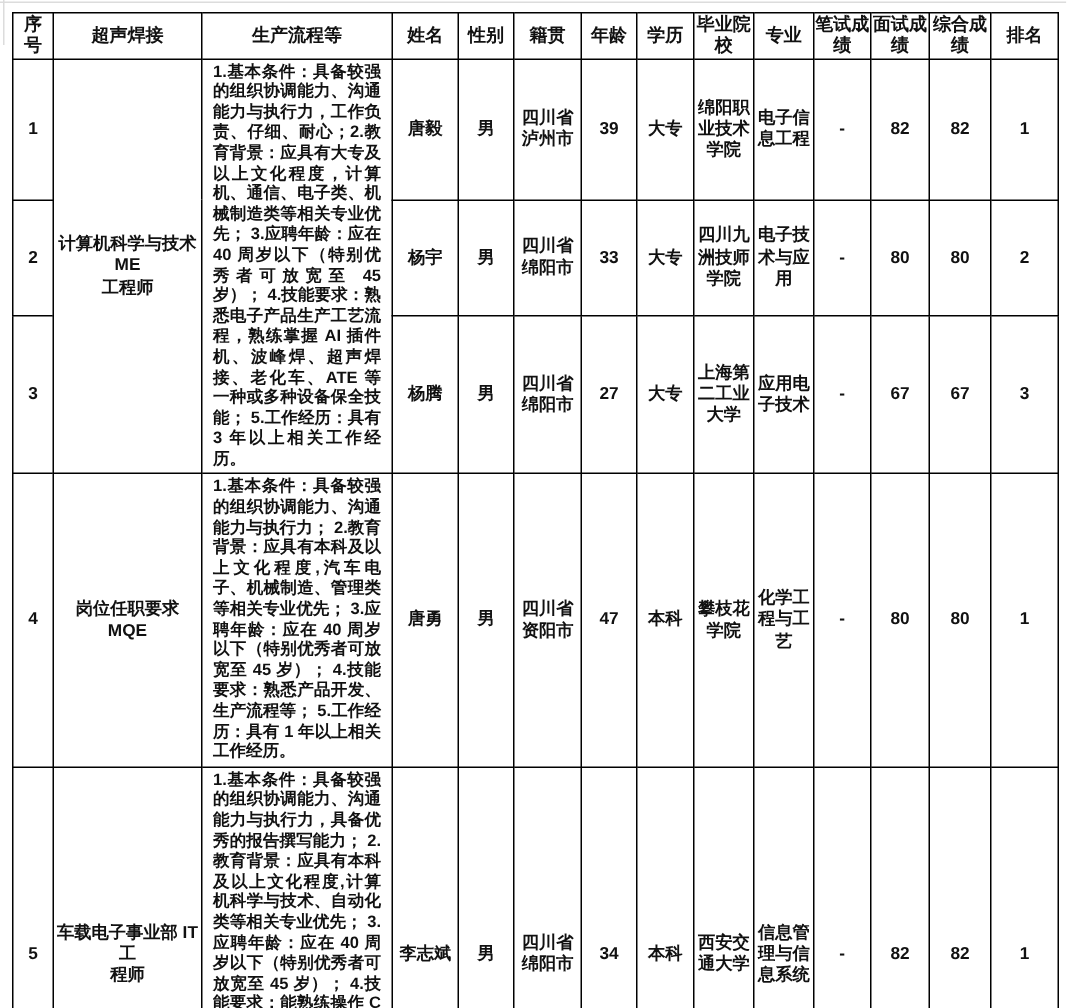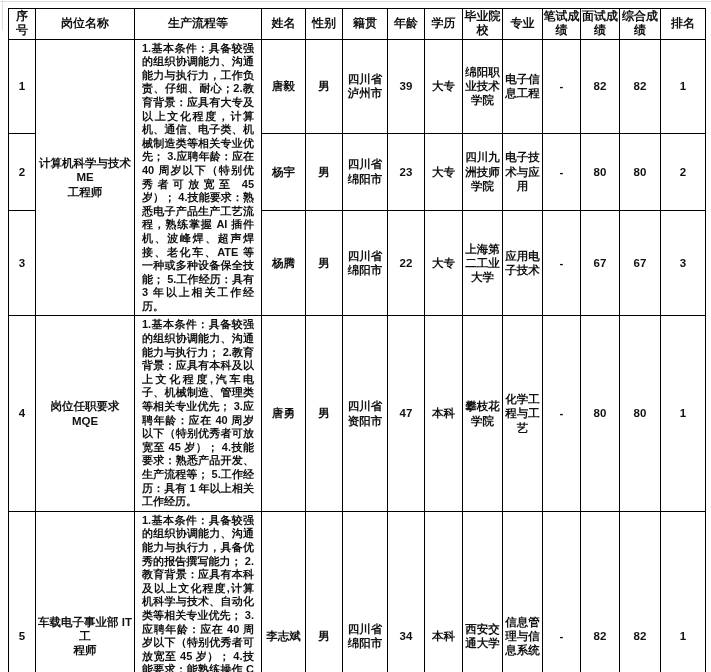--- a/index.html
+++ b/index.html
@@ -41,21 +41,21 @@
       <col style="width:40px">
         <col style="width:38px">
         <col style="width:39px">
       <col style="width:41px">
         <col style="width:45px">
     </colgroup>
     <thead>
       <tr class="hr">
         <th>序
 号</th>
-        <th>岗位名称</th>
+        <th>超声焊接</th>
         <th>生产流程等</th>
         <th>姓名</th>
         <th>性别</th>
         <th>籍贯</th>
         <th>年龄</th>
         <th>学历</th>
         <th>毕业院
 校</th>
         <th>专业</th>
         <th>笔试成
@@ -88,40 +88,40 @@
         <td>82</td>
         <td>82</td>
         <td>1</td>
       </tr>
       <tr class="r2">
         <td>2</td>
         <td>杨宇</td>
         <td>男</td>
         <td>四川省
 绵阳市</td>
-        <td>23</td>
+        <td>33</td>
         <td>大专</td>
         <td>四川九
 洲技师
 学院</td>
         <td>电子技
 术与应
 用</td>
         <td>-</td>
         <td>80</td>
         <td>80</td>
         <td>2</td>
       </tr>
       <tr class="r3">
         <td>3</td>
         <td>杨腾</td>
         <td>男</td>
         <td>四川省
 绵阳市</td>
-        <td>22</td>
+        <td>27</td>
         <td>大专</td>
         <td>上海第
 二工业
 大学</td>
         <td>应用电
 子技术</td>
         <td>-</td>
         <td>67</td>
         <td>67</td>
         <td>3</td>

